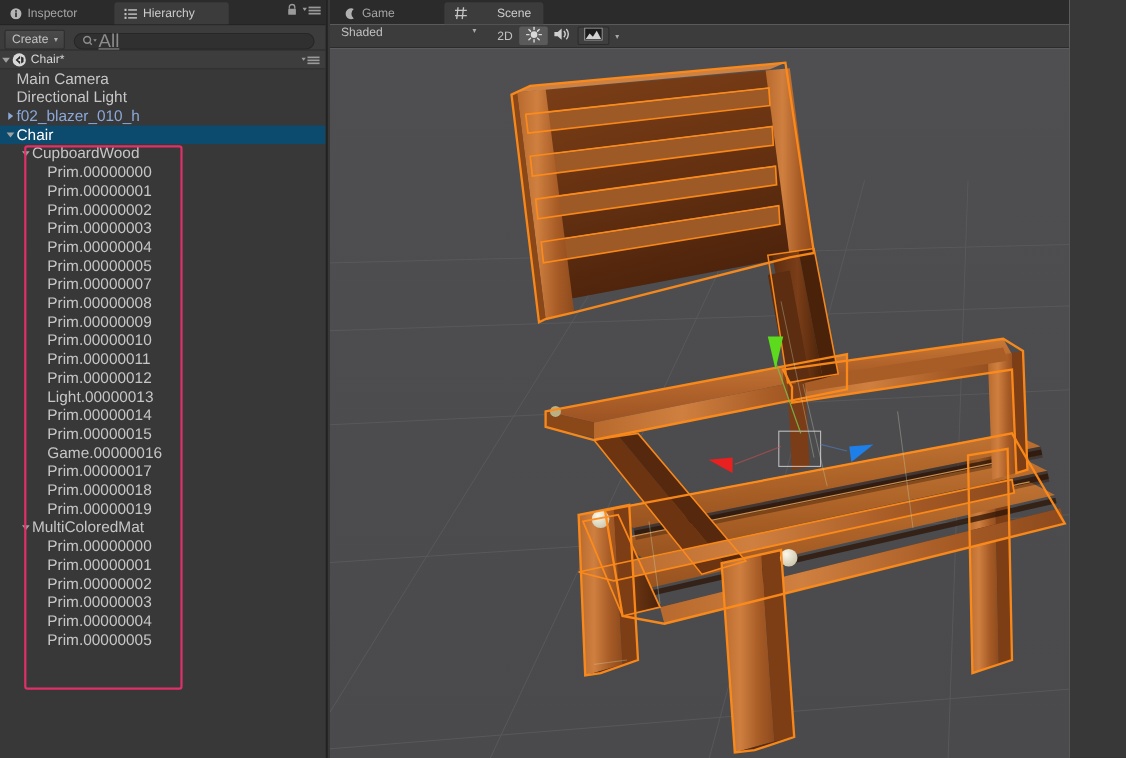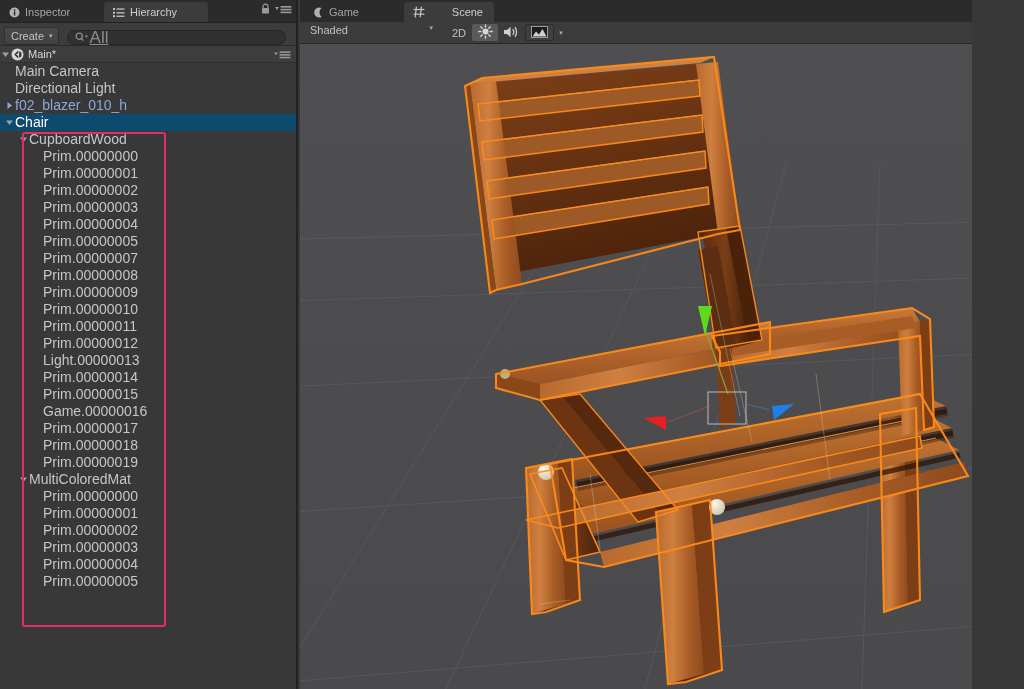--- a/index.html
+++ b/index.html
@@ -324,21 +324,21 @@
               <path d="M1 2.5 L8 2.5 L4.5 7 Z" fill="#a0a0a0"></path>
             </svg>
         </span>
         <span class="unity-logo">
           <svg width="13" height="13" viewBox="0 0 13 13">
               <circle cx="6.5" cy="6.5" r="6" fill="#d8d8d8"></circle>
               <path d="M3.2 6.5 L7.3 2.6 L7.3 5.1 L5 6.5 L7.3 7.9 L7.3 10.4 Z" fill="#2b2b2b"></path>
               <path d="M8.2 3.3 L10.4 4.6 L10.4 8.4 L8.2 9.7 Z" fill="#2b2b2b"></path>
             </svg>
         </span>
-        <span class="lbl root">Main*</span>
+        <span class="lbl root">Chair*</span>
         <span class="row-menu">
           <svg width="17" height="10" viewBox="0 0 17 10">
               <path d="M0 2.4 L4 2.4 L2 5.2 Z" fill="#9a9a9a"></path>
               <rect x="5.5" y="1.4" width="11" height="1.5" fill="#9a9a9a"></rect>
               <rect x="5.5" y="4.1" width="11" height="1.5" fill="#9a9a9a"></rect>
               <rect x="5.5" y="6.8" width="11" height="1.5" fill="#9a9a9a"></rect>
             </svg>
         </span>
       </div>
 

